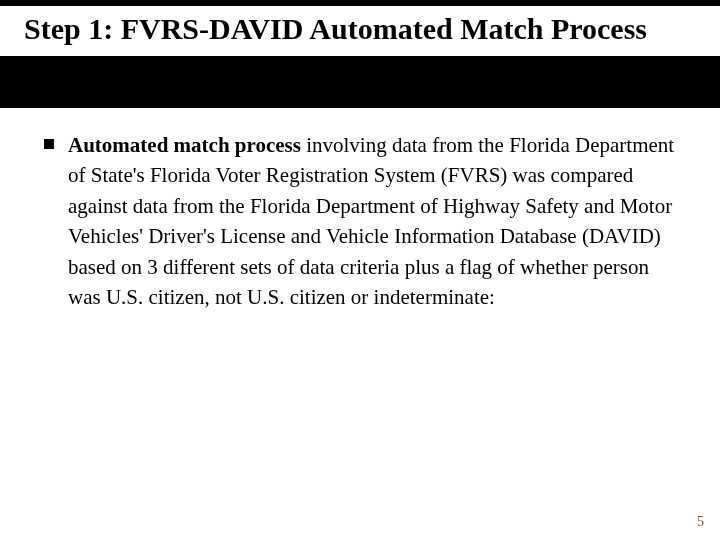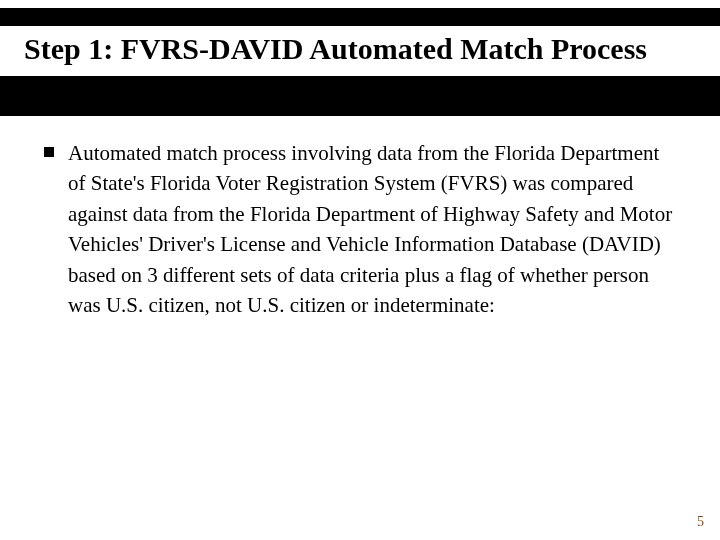--- a/index.html
+++ b/index.html
@@ -5,23 +5,22 @@
   * { margin: 0; padding: 0; box-sizing: border-box; }
   html, body { width: 720px; height: 540px; }
   body {
     font-family: Georgia, 'Times New Roman', serif;
     background: #fff;
     position: relative;
   }
   .title-band {
     background: #000;
     width: 100%;
-    padding: 18px 0 10px 0;
+    padding: 6px 0 10px 0;
     min-height: 108px;
-    margin-top: 8px;
   }
   .title-inner {
     background: #fff;
     padding: 4px 24px 8px 24px;
   }
   .title-text {
     font-size: 30px;
     font-weight: bold;
     color: #000;
     line-height: 1.25;
@@ -40,21 +39,21 @@
     height: 10px;
     background: #000;
     margin-top: 9px;
   }
   .bullet-body {
     font-size: 21px;
     line-height: 1.45;
     color: #000;
   }
   .lead-bold {
-    font-weight: normal;
+    font-weight: bold;
   }
   .page-number {
     position: absolute;
     right: 16px;
     bottom: 10px;
     font-size: 14px;
     color: #7a4a2a;
   }
 </style>
 </head>

